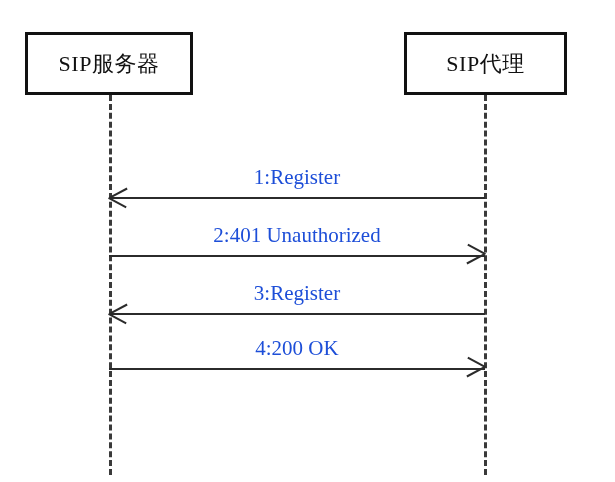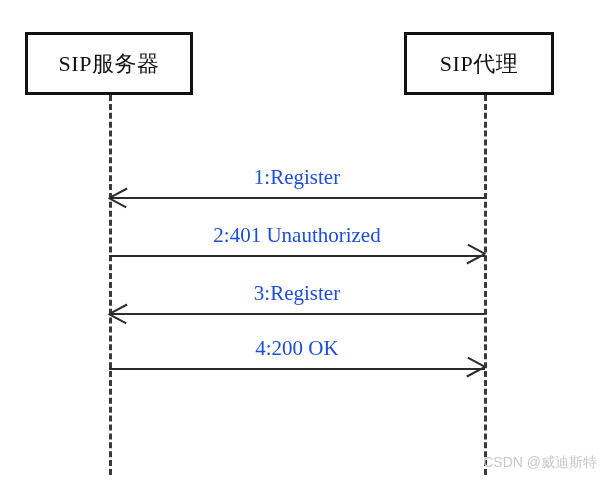--- a/index.html
+++ b/index.html
@@ -28,21 +28,21 @@
     justify-content: center;
   }
   .participant-label {
     font-family: "Liberation Serif", "DejaVu Serif", serif;
     font-size: 22px;
     color: #111111;
     letter-spacing: 0.5px;
     white-space: nowrap;
   }
   #participant-left  { left: 25px;  top: 32px; width: 168px; height: 63px; }
-  #participant-right { left: 404px; top: 32px; width: 150px; height: 63px; }
+  #participant-right { left: 404px; top: 32px; width: 163px; height: 63px; }
 
   
   .lifeline {
     position: absolute;
     top: 95px;
     height: 380px;
     width: 0;
     border-left: 3px dashed #3a3a3a;
   }
   #lifeline-left  { left: 109px; }
@@ -157,15 +157,14 @@
 
   <div class="message" id="message-4">
     <span class="message-label">4:200 OK</span>
     <span class="message-line"></span>
     <span class="arrowhead right">
       <span class="a"></span>
         <span class="b"></span>
     </span>
   </div>
 
-  <div id="watermark">CSDN @威迪斯特</div>
 
 </div>
 
 </body></html>

